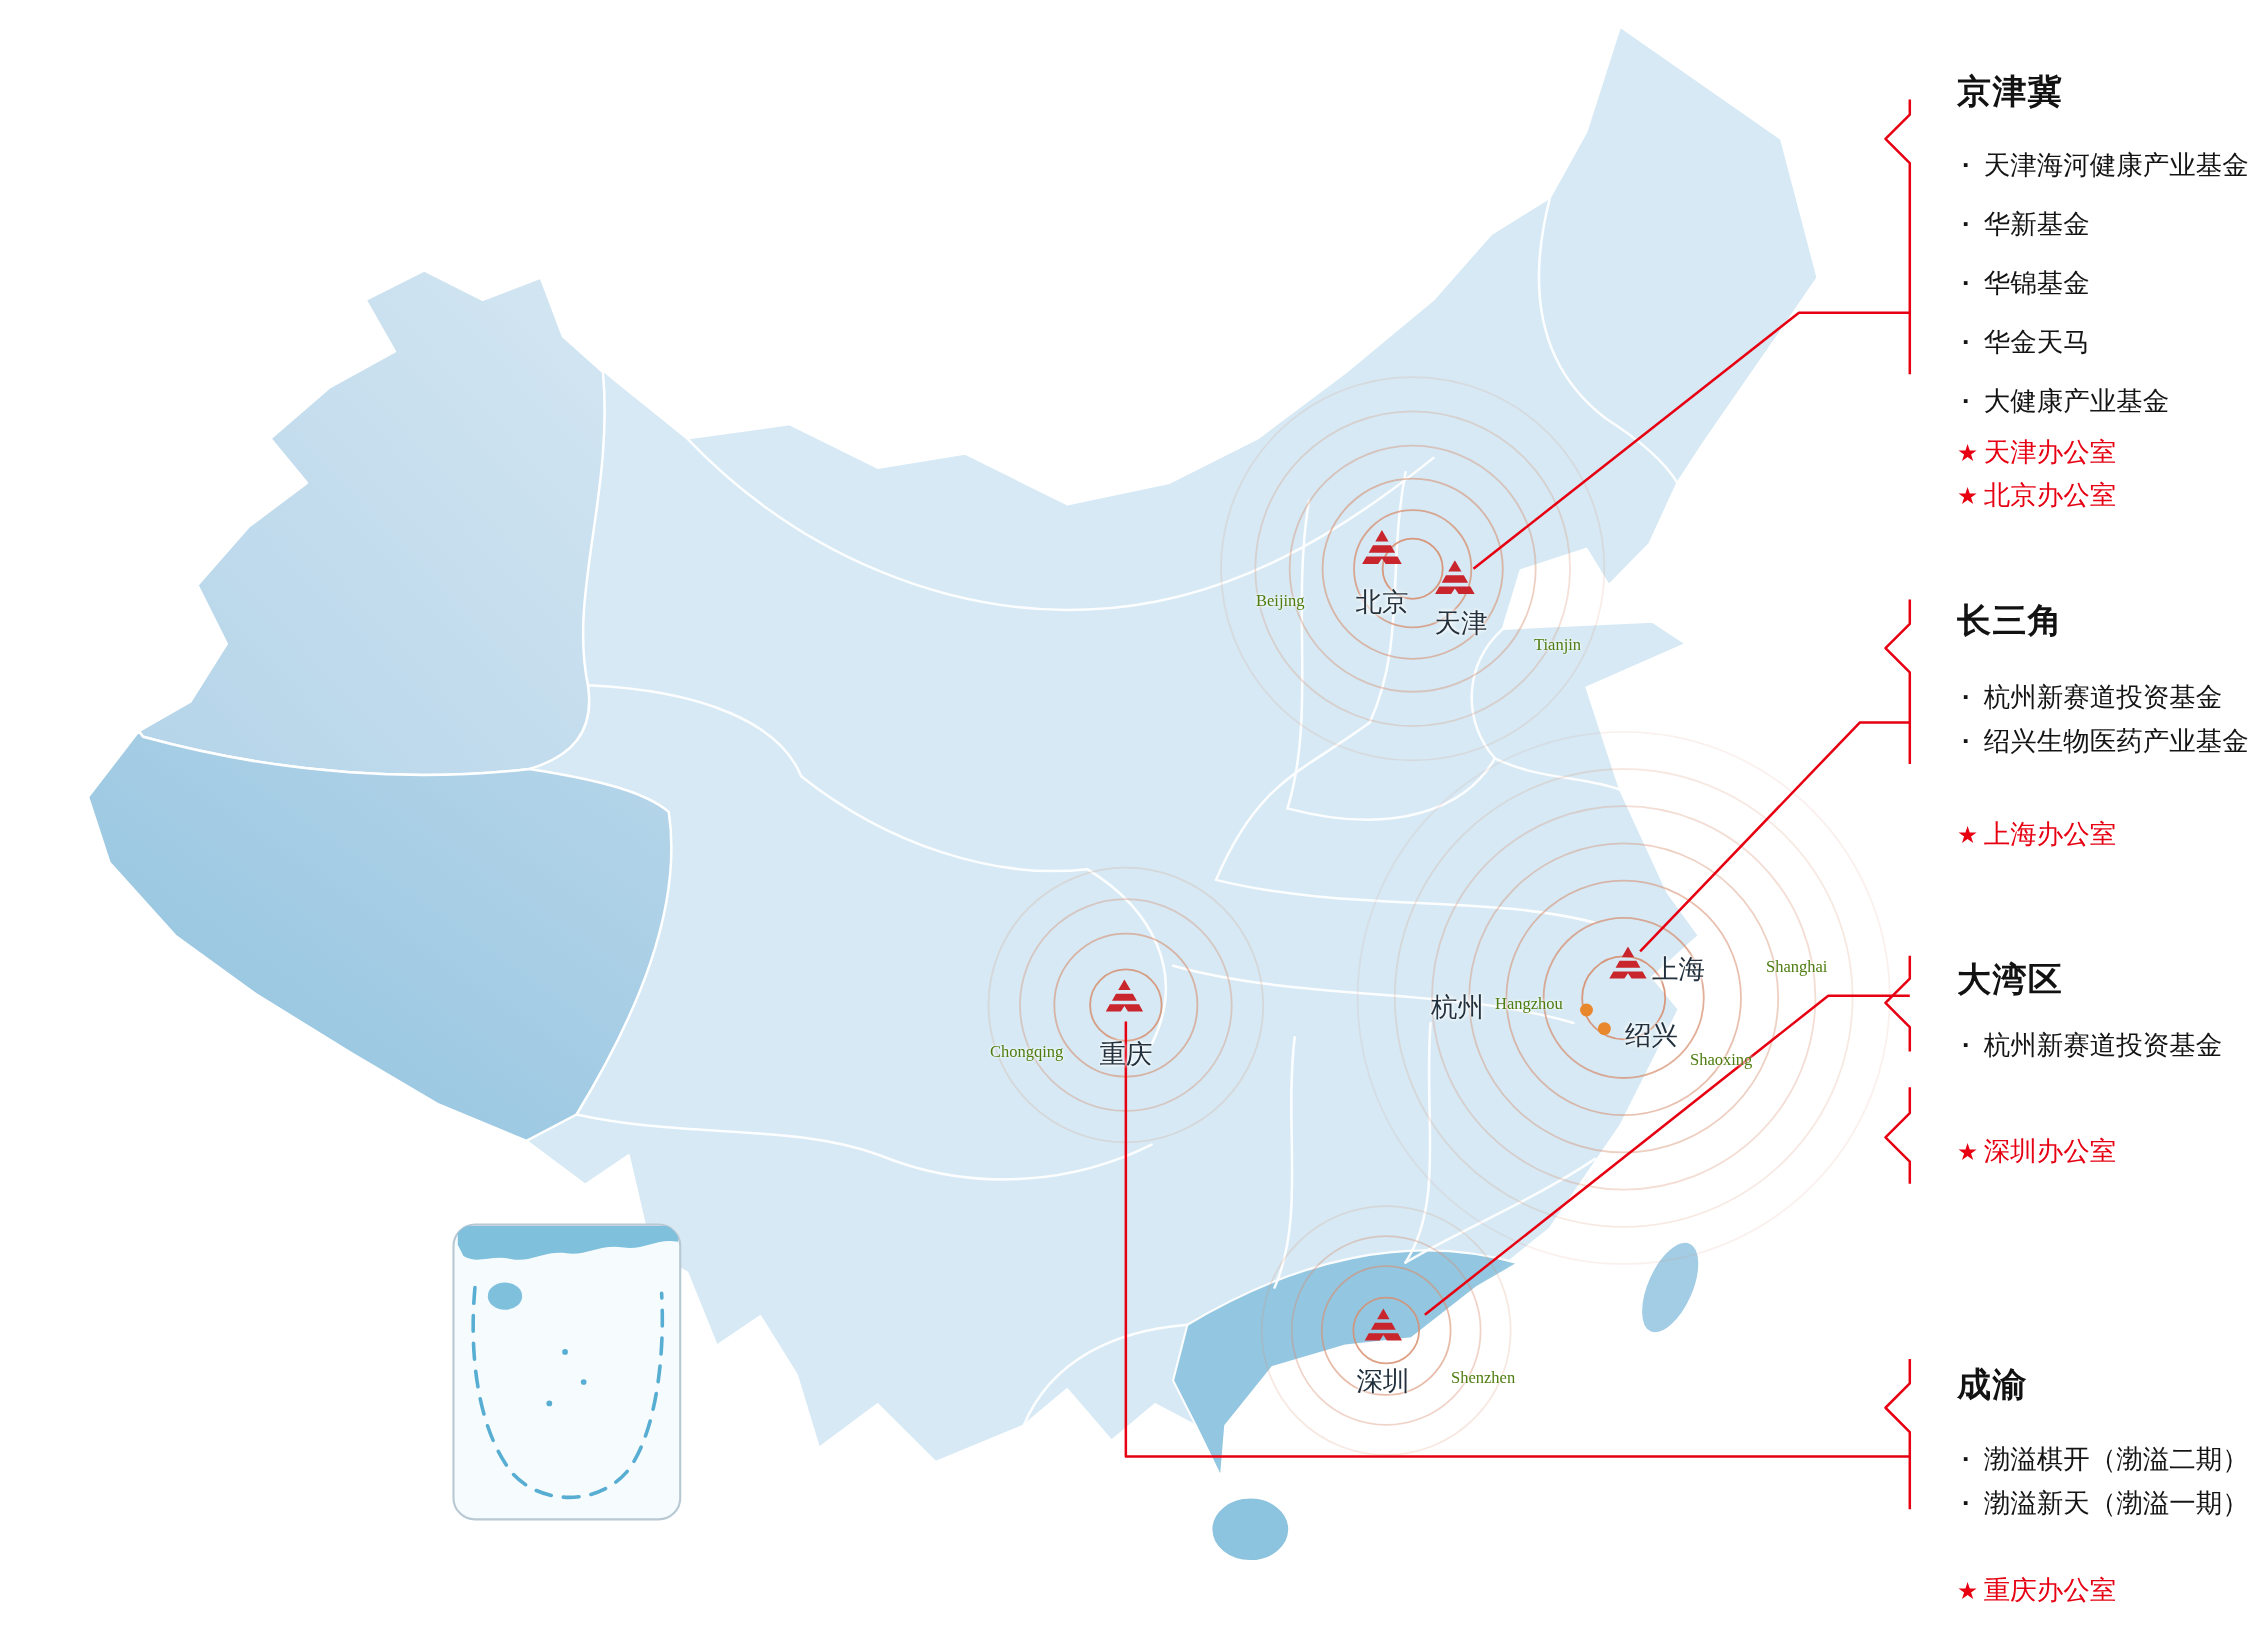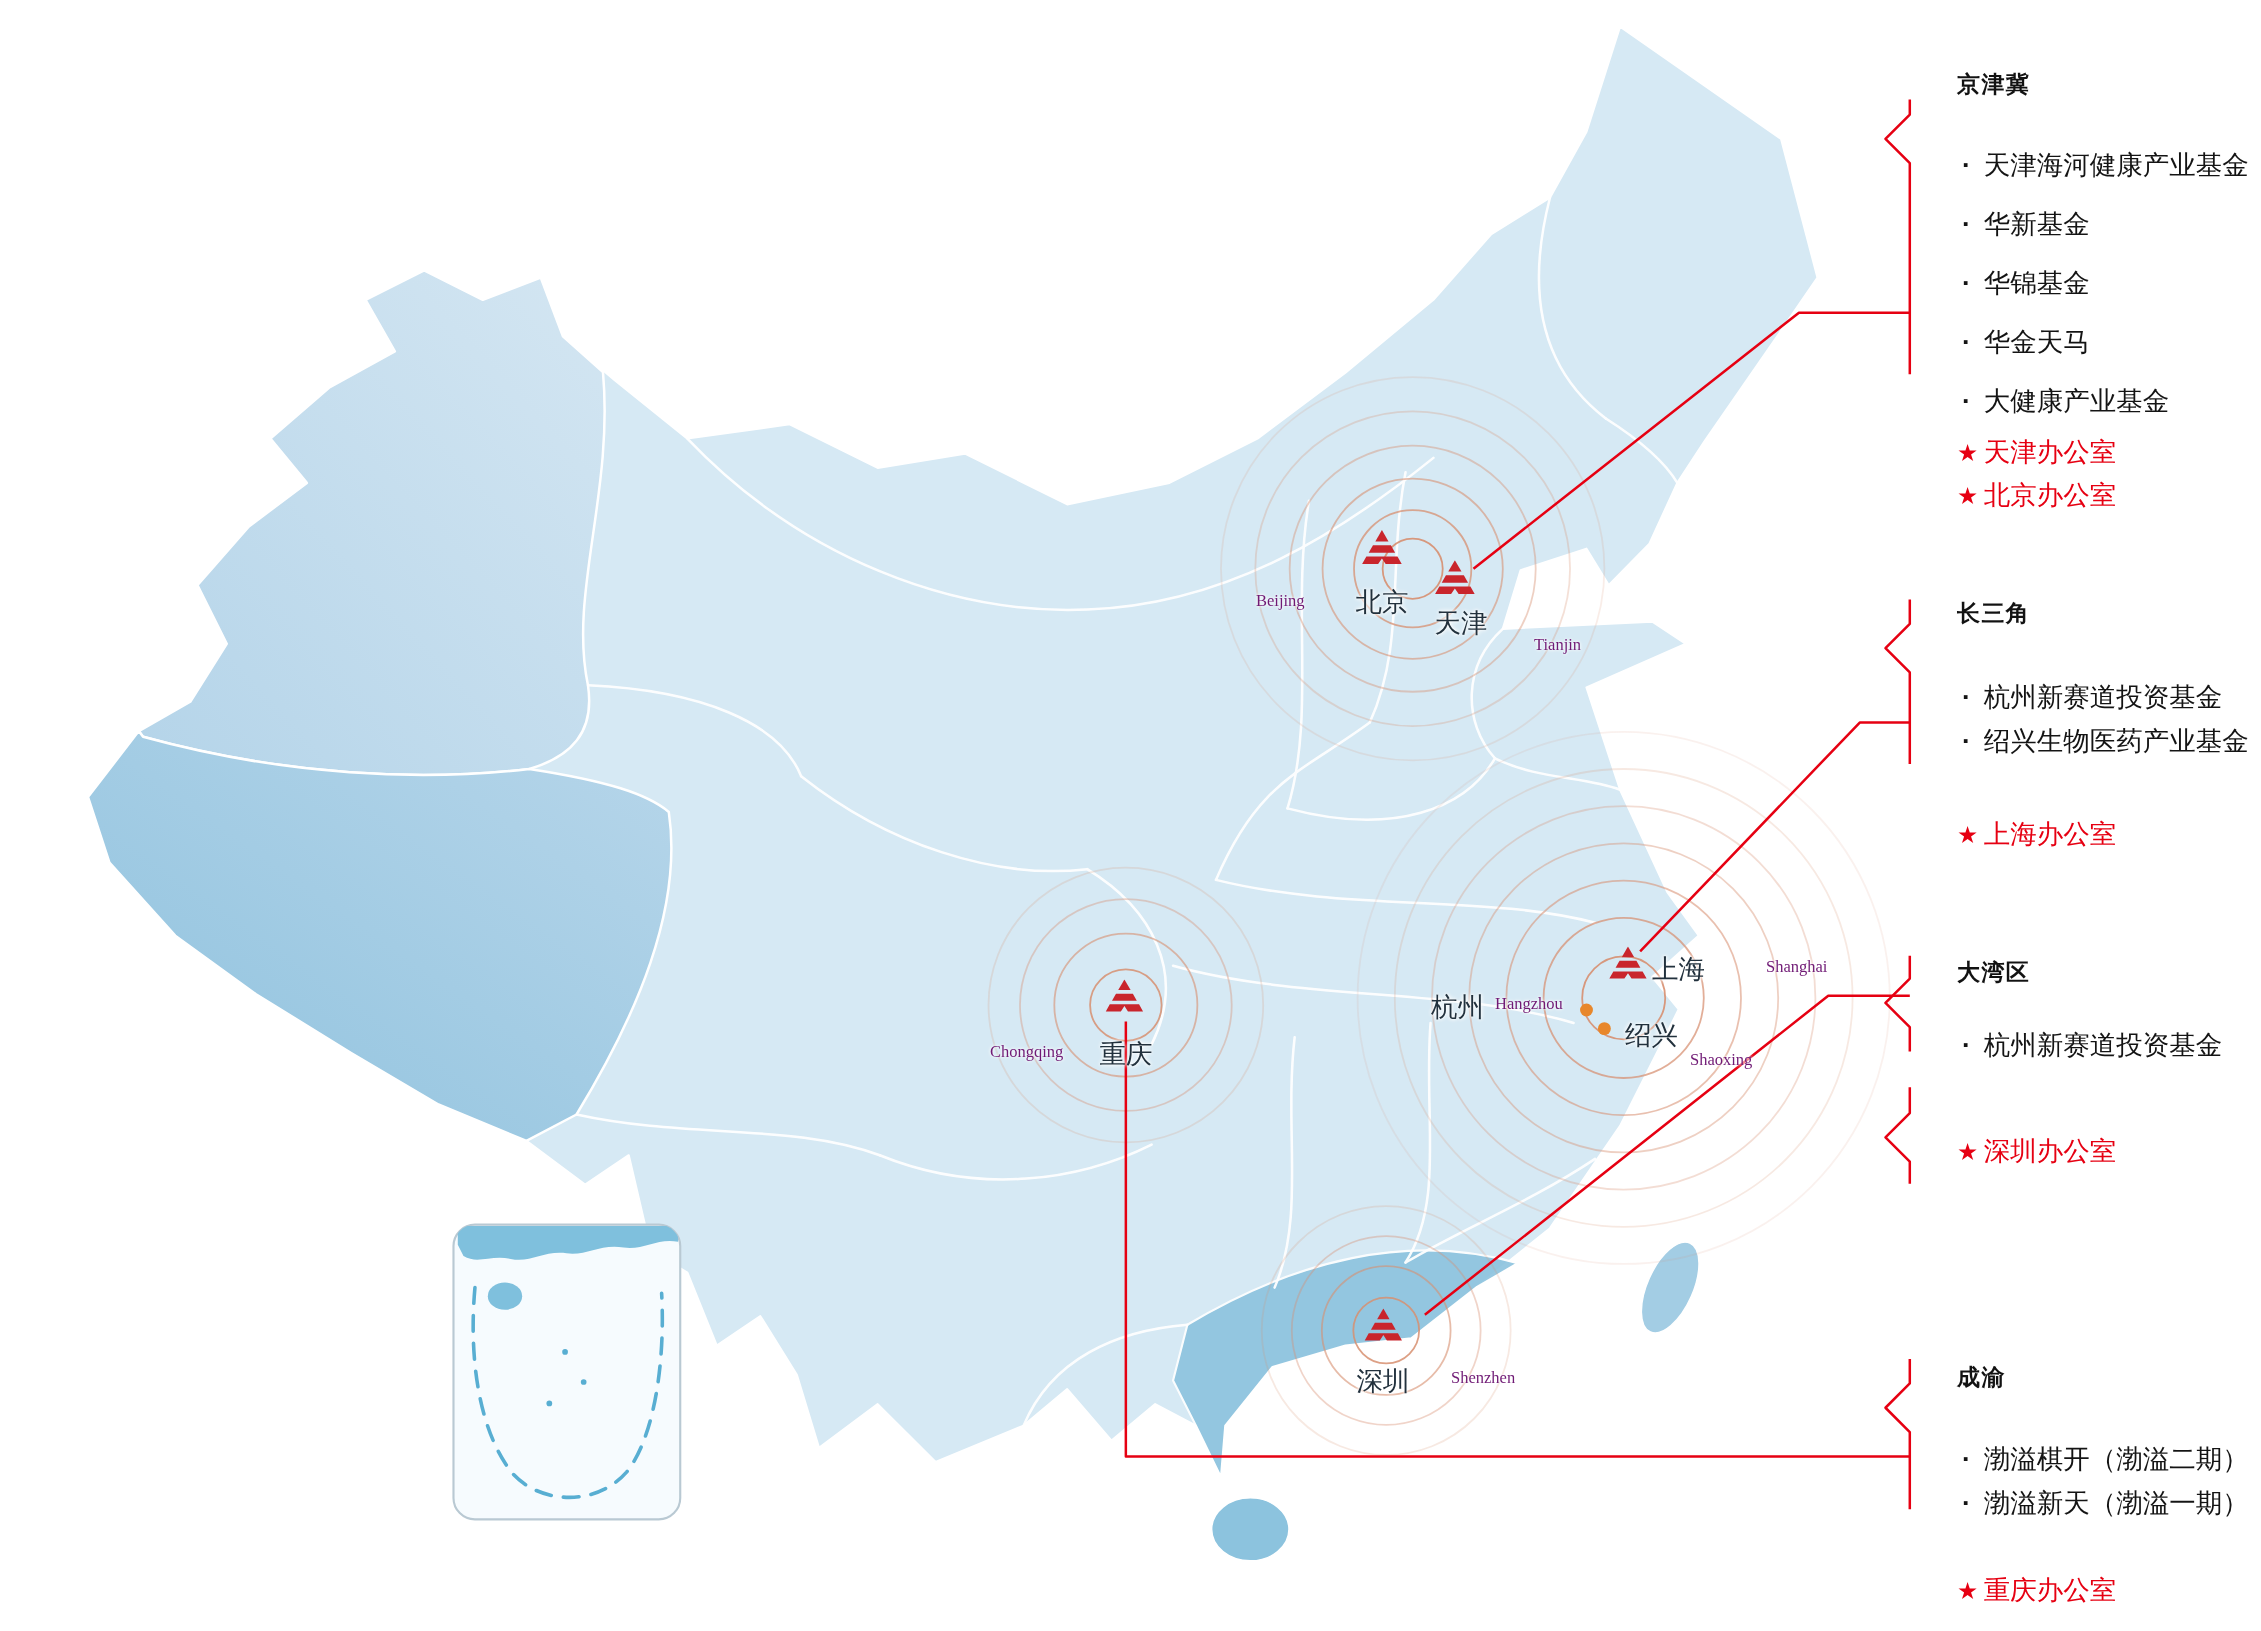--- a/index.html
+++ b/index.html
@@ -3,26 +3,26 @@
 <meta charset="utf-8">
 <style>
   html,body{margin:0;padding:0;background:#ffffff;}
   .stage{position:relative;width:2261px;height:1631px;background:#fff;overflow:hidden;
          font-family:"Liberation Sans",sans-serif;}
   .map-svg{position:absolute;left:0;top:0;width:2261px;height:1631px;}
 
   
   .city-zh{position:absolute;font-size:26.5px;color:#22313d;font-family:"Liberation Serif",serif;
            white-space:nowrap;text-shadow:0 0 5.7px #fff,0 0 4.3px #fff,0 0 2.1px #fff;}
-  .city-en{position:absolute;font-size:16.5px;color:#701a75;font-family:"Liberation Serif",serif;
+  .city-en{position:absolute;font-size:16.5px;color:#4d7c0f;font-family:"Liberation Serif",serif;
            white-space:nowrap;text-shadow:0 0 4.3px #fff,0 0 2.9px #fff;}
   .center{transform:translateX(-50%);}
 
   
-  .panel-title{position:absolute;left:1957px;margin:0;font-size:23px;font-weight:700;color:#121212;
+  .panel-title{position:absolute;left:1957px;margin:0;font-size:34px;font-weight:700;color:#121212;
                letter-spacing:1.4px;white-space:nowrap;text-align:center;}
   .funds{position:absolute;left:1962px;margin:0;padding:0;list-style:none;}
   .fund{display:flex;align-items:baseline;font-size:26.5px;color:#141414;line-height:30px;white-space:nowrap;}
   .pitch-wide .fund{margin-bottom:29px;}
   .pitch-narrow .fund{margin-bottom:14.3px;}
   .dot{margin-right:13px;font-weight:700;color:#141414;}
   .offices{position:absolute;left:1957px;margin:0;padding:0;list-style:none;}
   .office{display:flex;align-items:baseline;font-size:26.5px;color:#e60012;line-height:29px;
           margin-bottom:13px;white-space:nowrap;}
   .star{margin-right:5.7px;font-size:23.6px;color:#e60012;}

